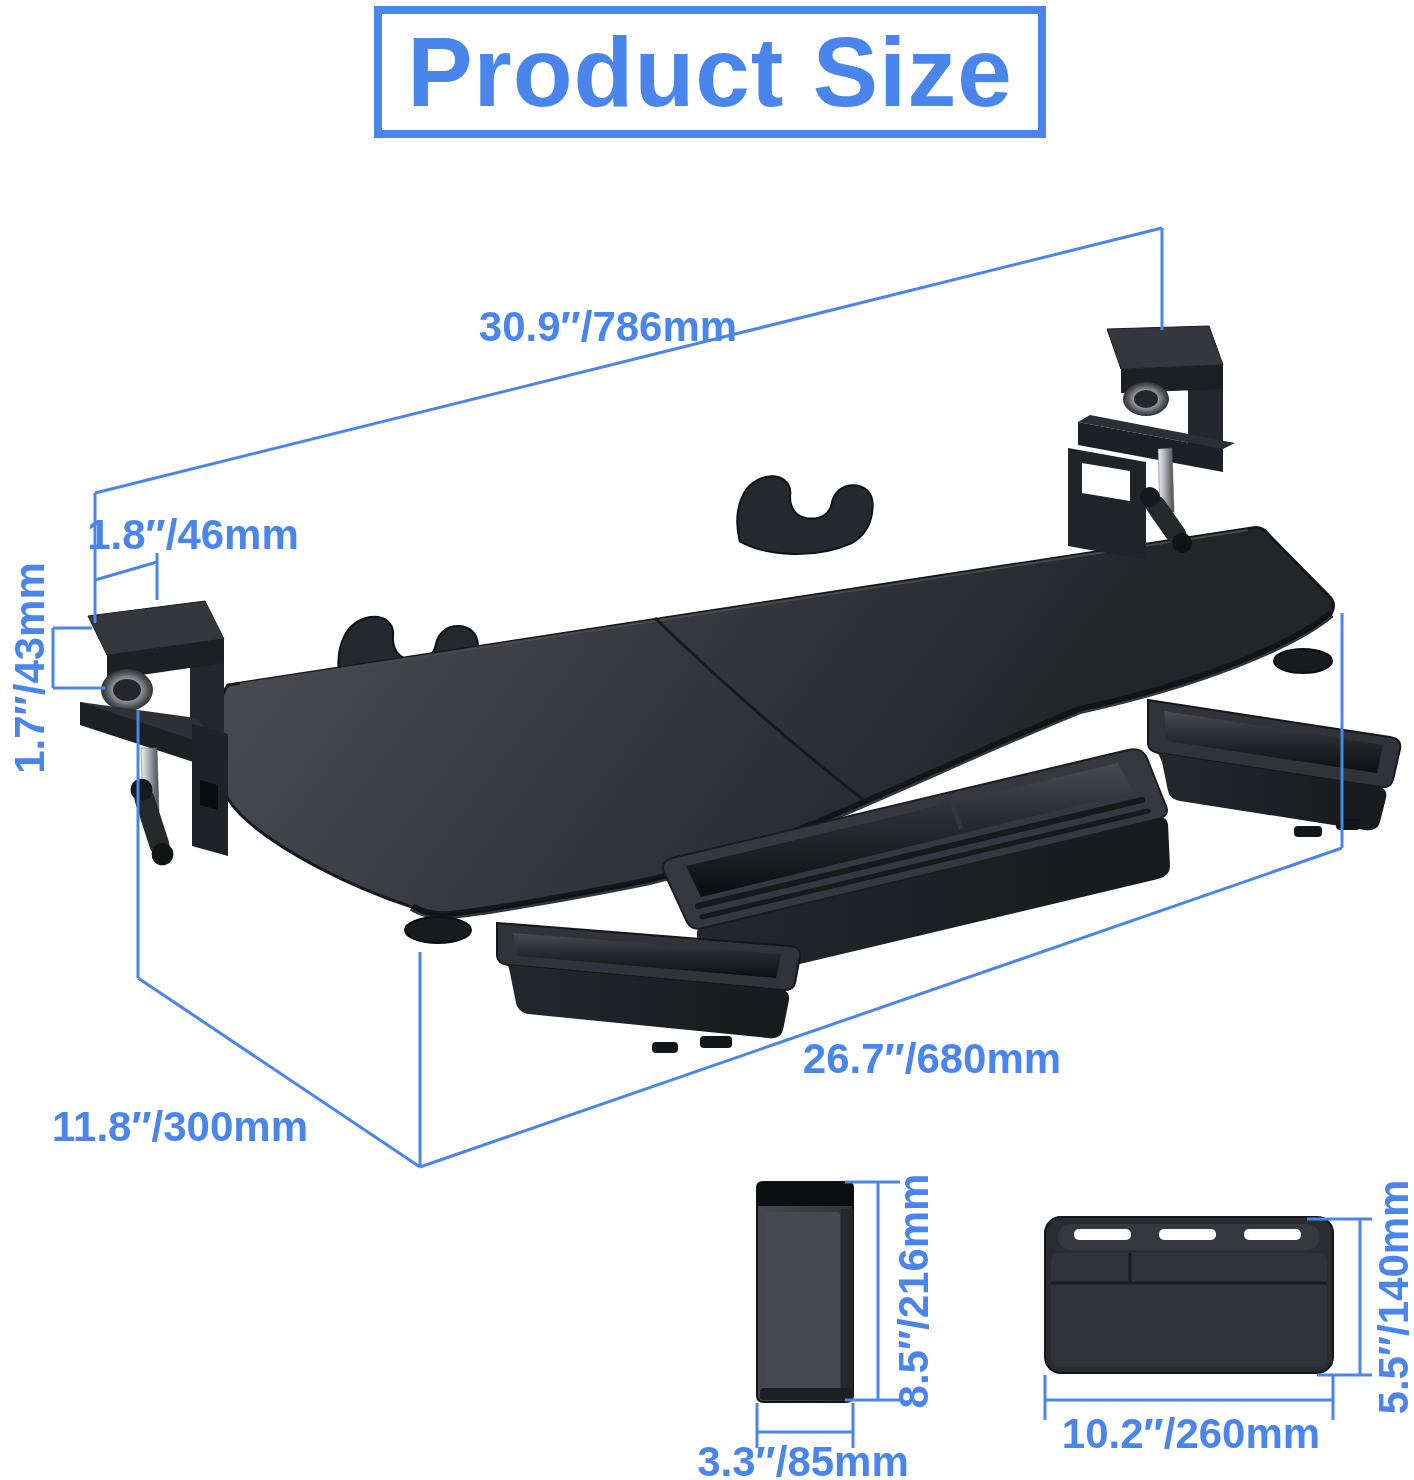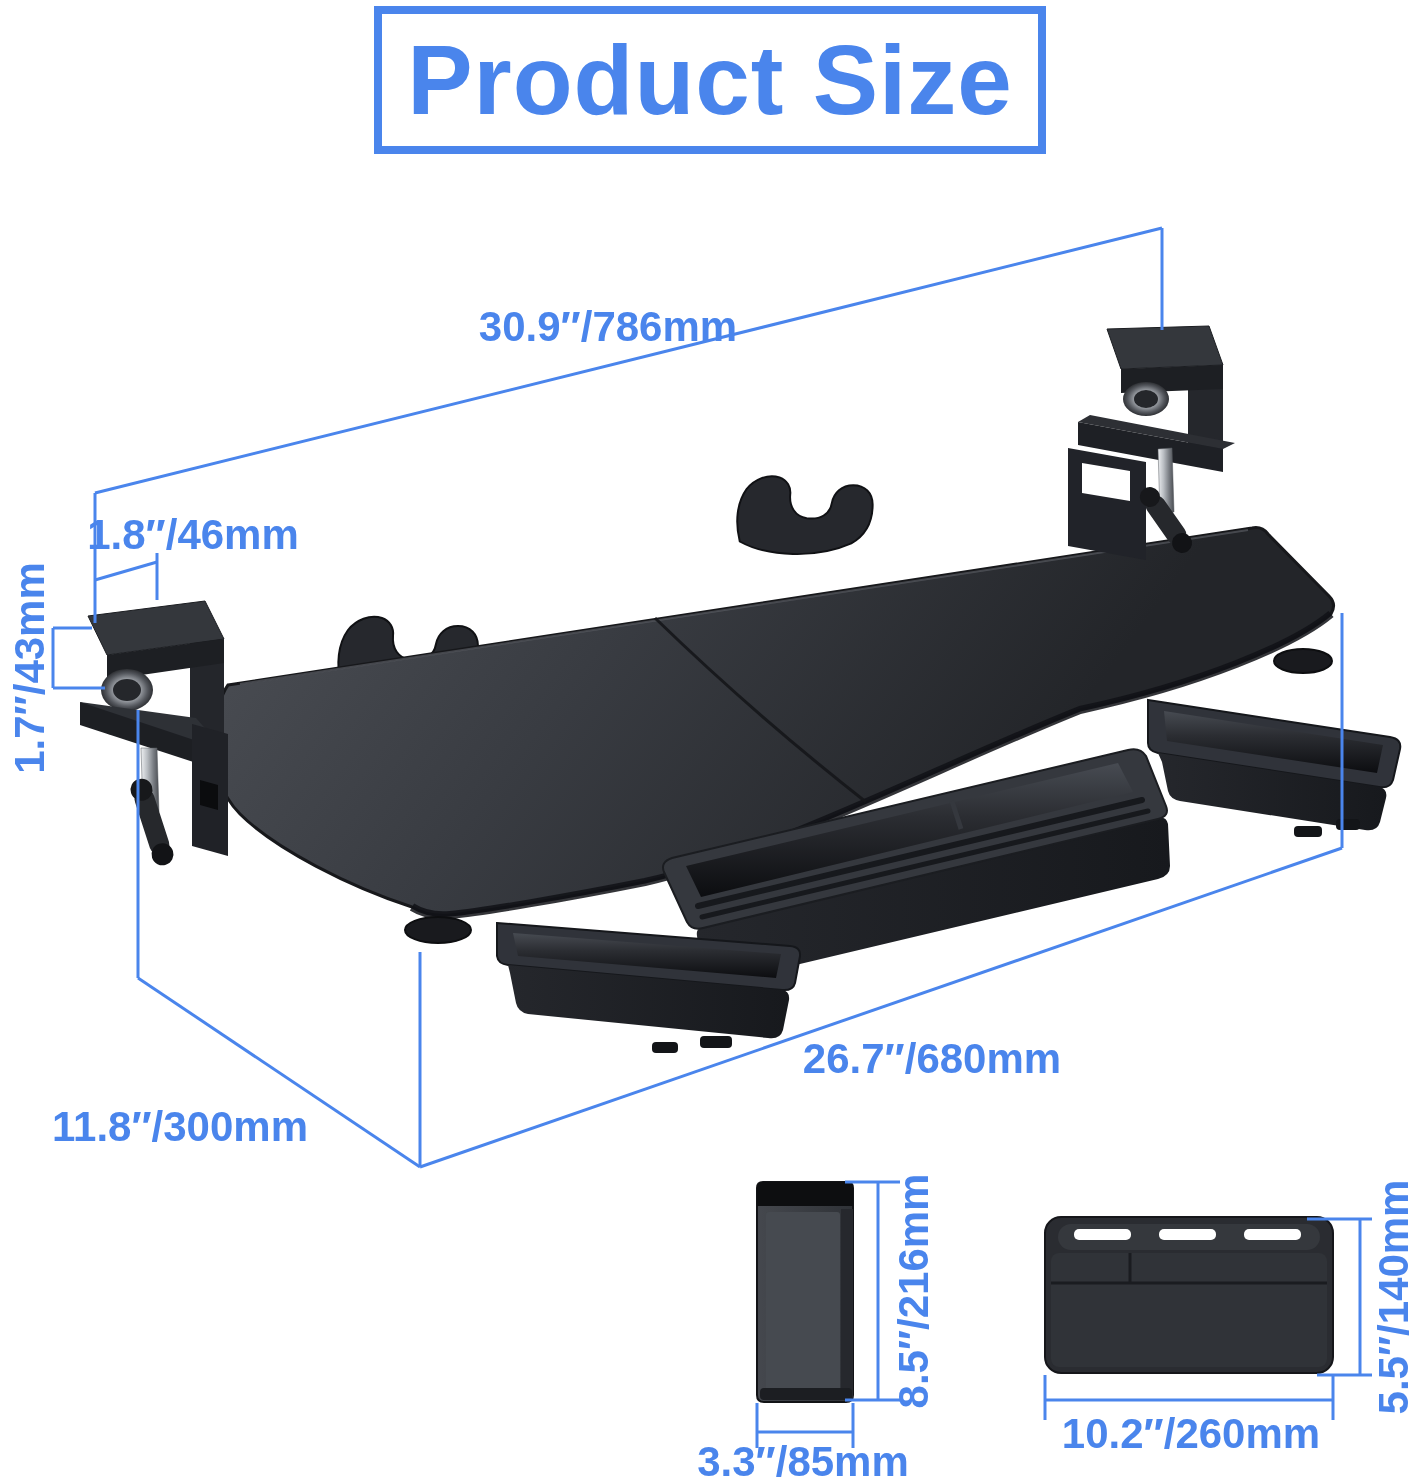--- a/index.html
+++ b/index.html
@@ -1,21 +1,21 @@
 <!DOCTYPE html>
 <html><head>
 <meta charset="utf-8">
 <style>
   html,body{margin:0;padding:0;background:#ffffff;}
   .stage{
     position:relative;width:1414px;height:1480px;background:#ffffff;overflow:hidden;
     font-family:"Liberation Sans",sans-serif;
   }
   .title-box{
-    position:absolute;left:374px;top:6px;width:672px;height:148px;
+    position:absolute;left:374px;top:6px;width:672px;height:132px;
     border:8px solid #4A85EC;box-sizing:border-box;
     display:flex;align-items:center;justify-content:center;
   }
   .title-text{
     font-size:98px;font-weight:bold;color:#4A85EC;letter-spacing:1px;white-space:nowrap;
   }
   svg{position:absolute;left:0;top:0;}
   .dimtext{
     font-family:"Liberation Sans",sans-serif;
     font-size:42px;font-weight:bold;fill:#4A85EC;

